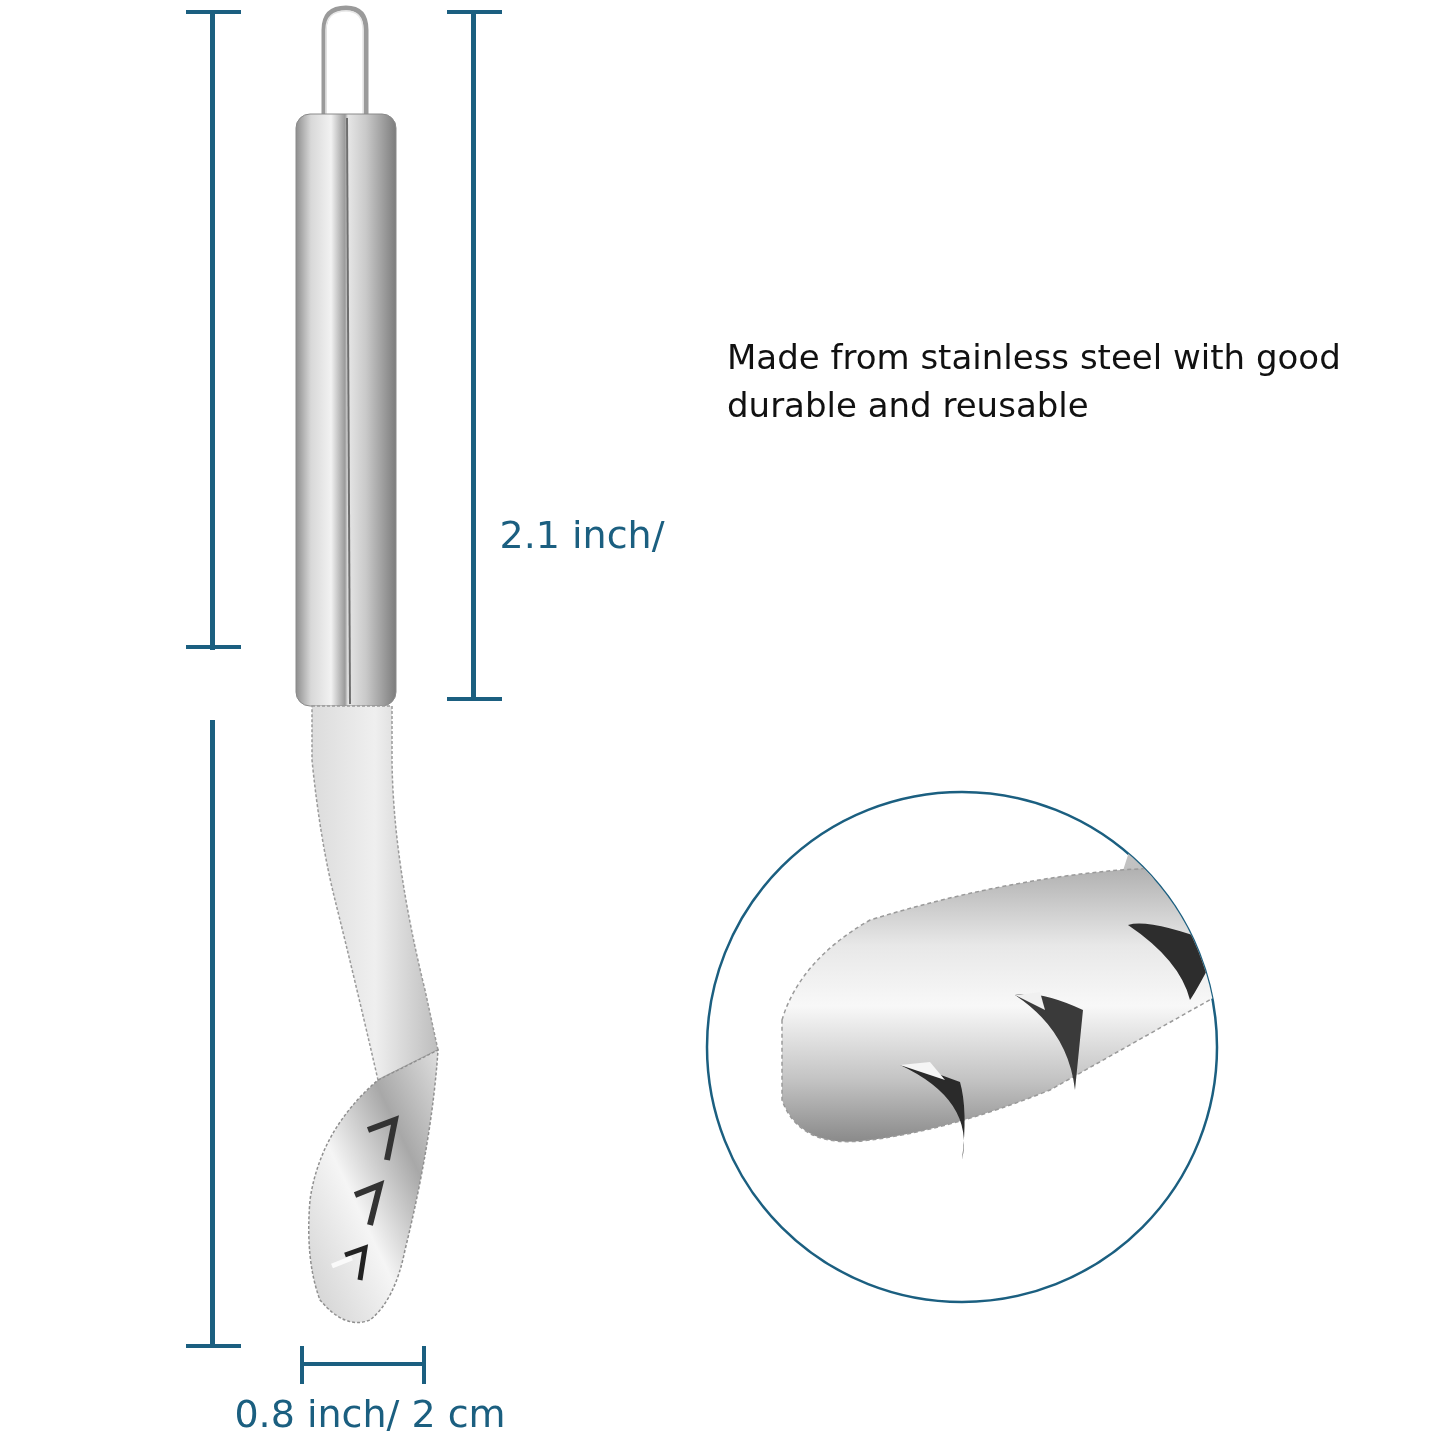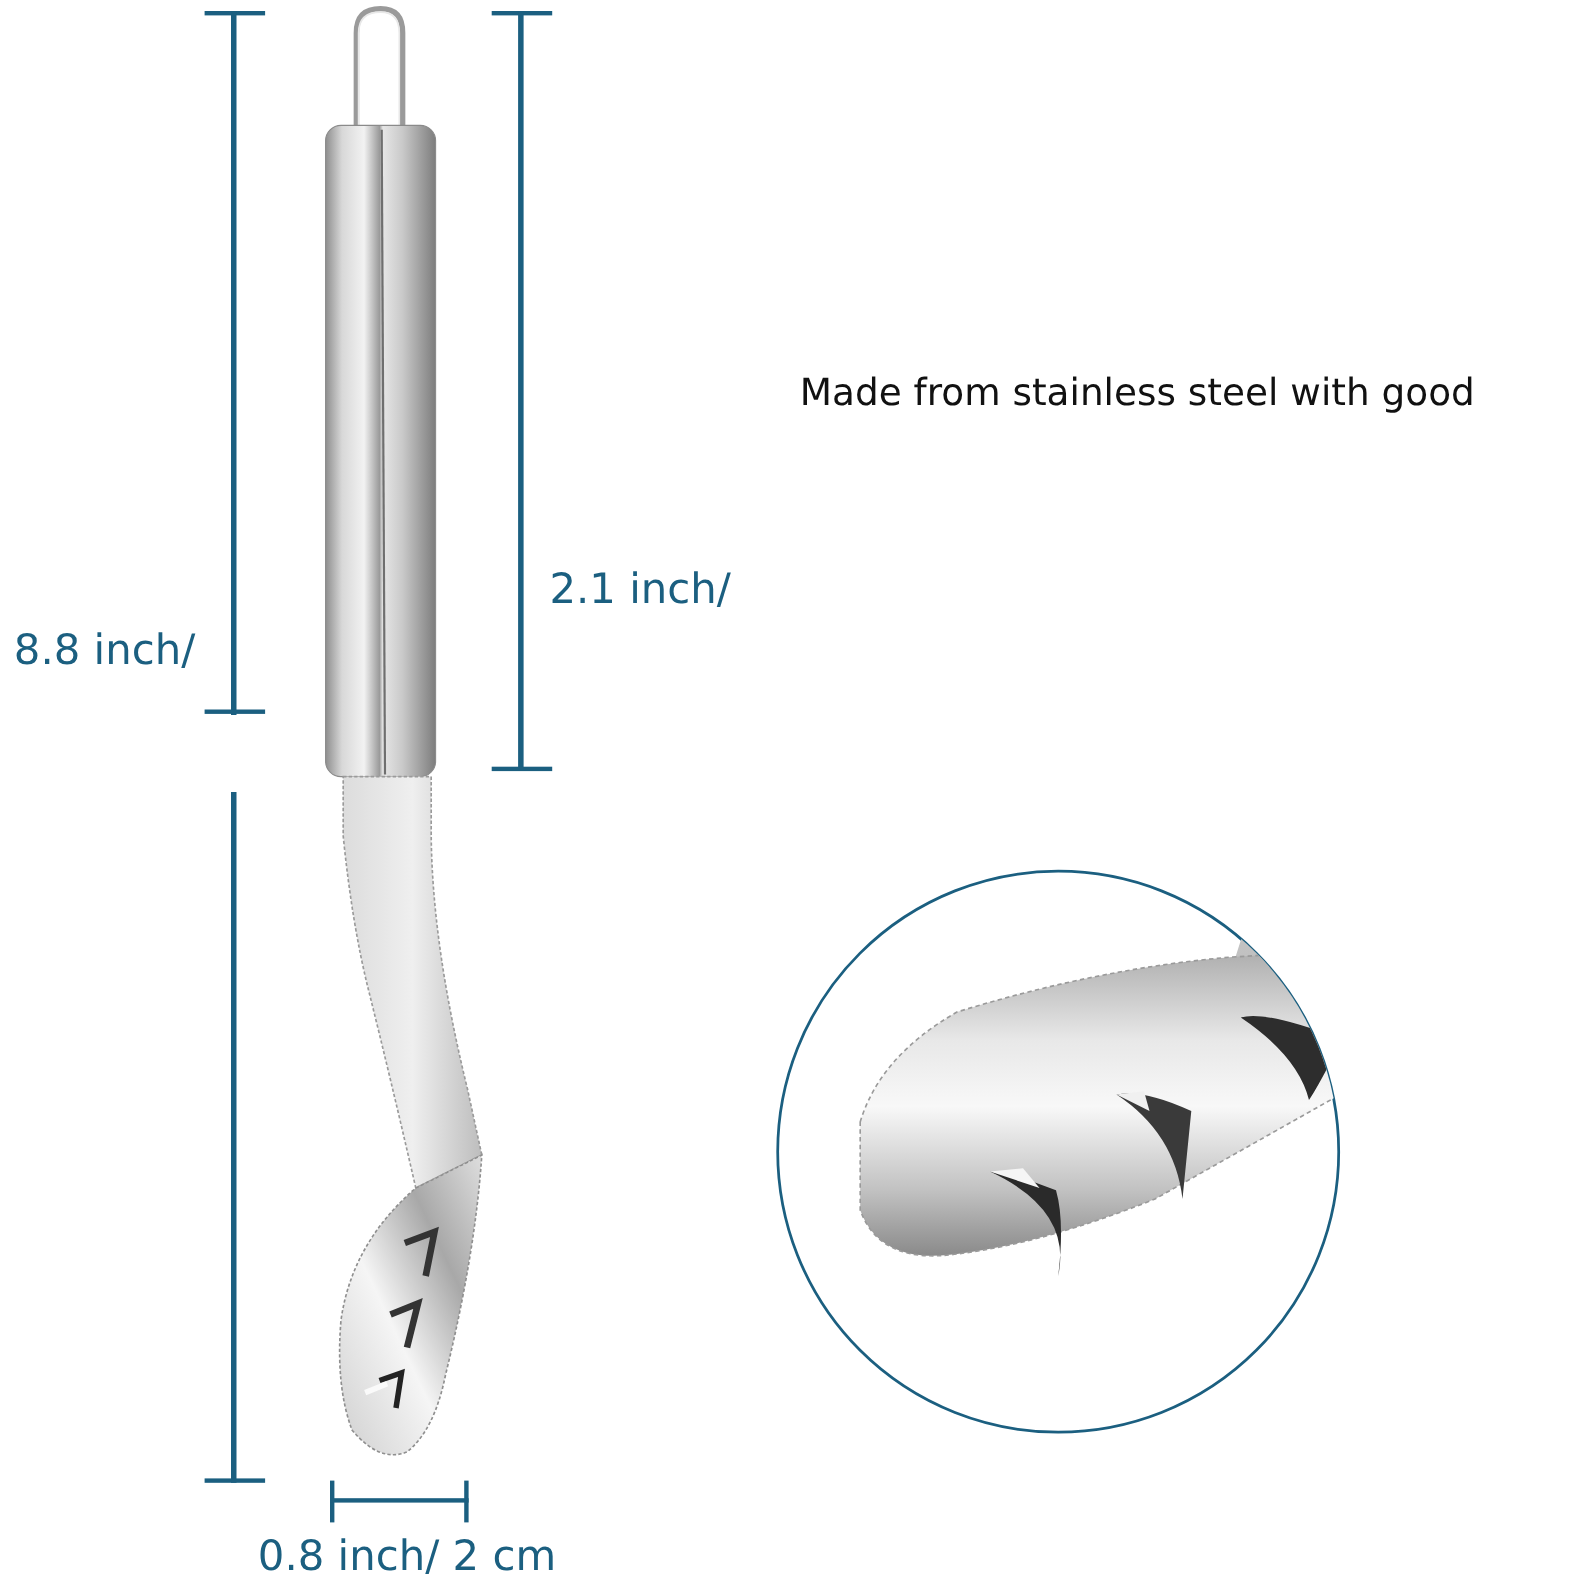--- a/index.html
+++ b/index.html
@@ -86,24 +86,24 @@
     <path d="M782 1020 Q800 960 870 920 Q1000 880 1120 870 Q1300 860 1420 840 L1440 870 L1050 1090 Q950 1130 870 1140 Q800 1150 782 1100 Z" fill="url(#zoomTube)" stroke="#9a9a9a" stroke-width="1.5" stroke-dasharray="4 3"></path>
     <path d="M1128 925 Q1150 918 1220 945 Q1200 985 1190 1000 Q1180 960 1128 925 Z" fill="#2d2d2d"></path>
     <path d="M1015 995 Q1040 990 1083 1010 Q1078 1060 1075 1090 Q1068 1030 1015 995 Z" fill="#3a3a3a"></path>
     <path d="M1015 995 L1040 992 L1045 1010 Z" fill="#f0f0f0"></path>
     <path d="M900 1065 Q930 1070 960 1082 Q968 1110 962 1160 Q975 1100 900 1065 Z" fill="#2a2a2a"></path>
     <path d="M900 1065 L930 1062 L945 1080 Z" fill="#f5f5f5"></path>
   </g>
 </svg>
 
 <div class="abs dim-text" style="left:0px; top:563px; width:190px;">
-  <div>8.8 inch/</div>
 </div>
 
 <div class="abs dim-text" style="left:482px; top:507px; width:200px;">
   <div>2.1 inch/</div>
 </div>
 
 <div class="abs dim-text" style="left:200px; top:1386px; width:340px;">0.8 inch/ 2 cm</div>
 
 <div class="abs desc" style="left:727px; top:333px;">
   <div>Made from stainless steel with good</div>
+  <div>durable and reusable</div>
 </div>
 
 </body></html>

